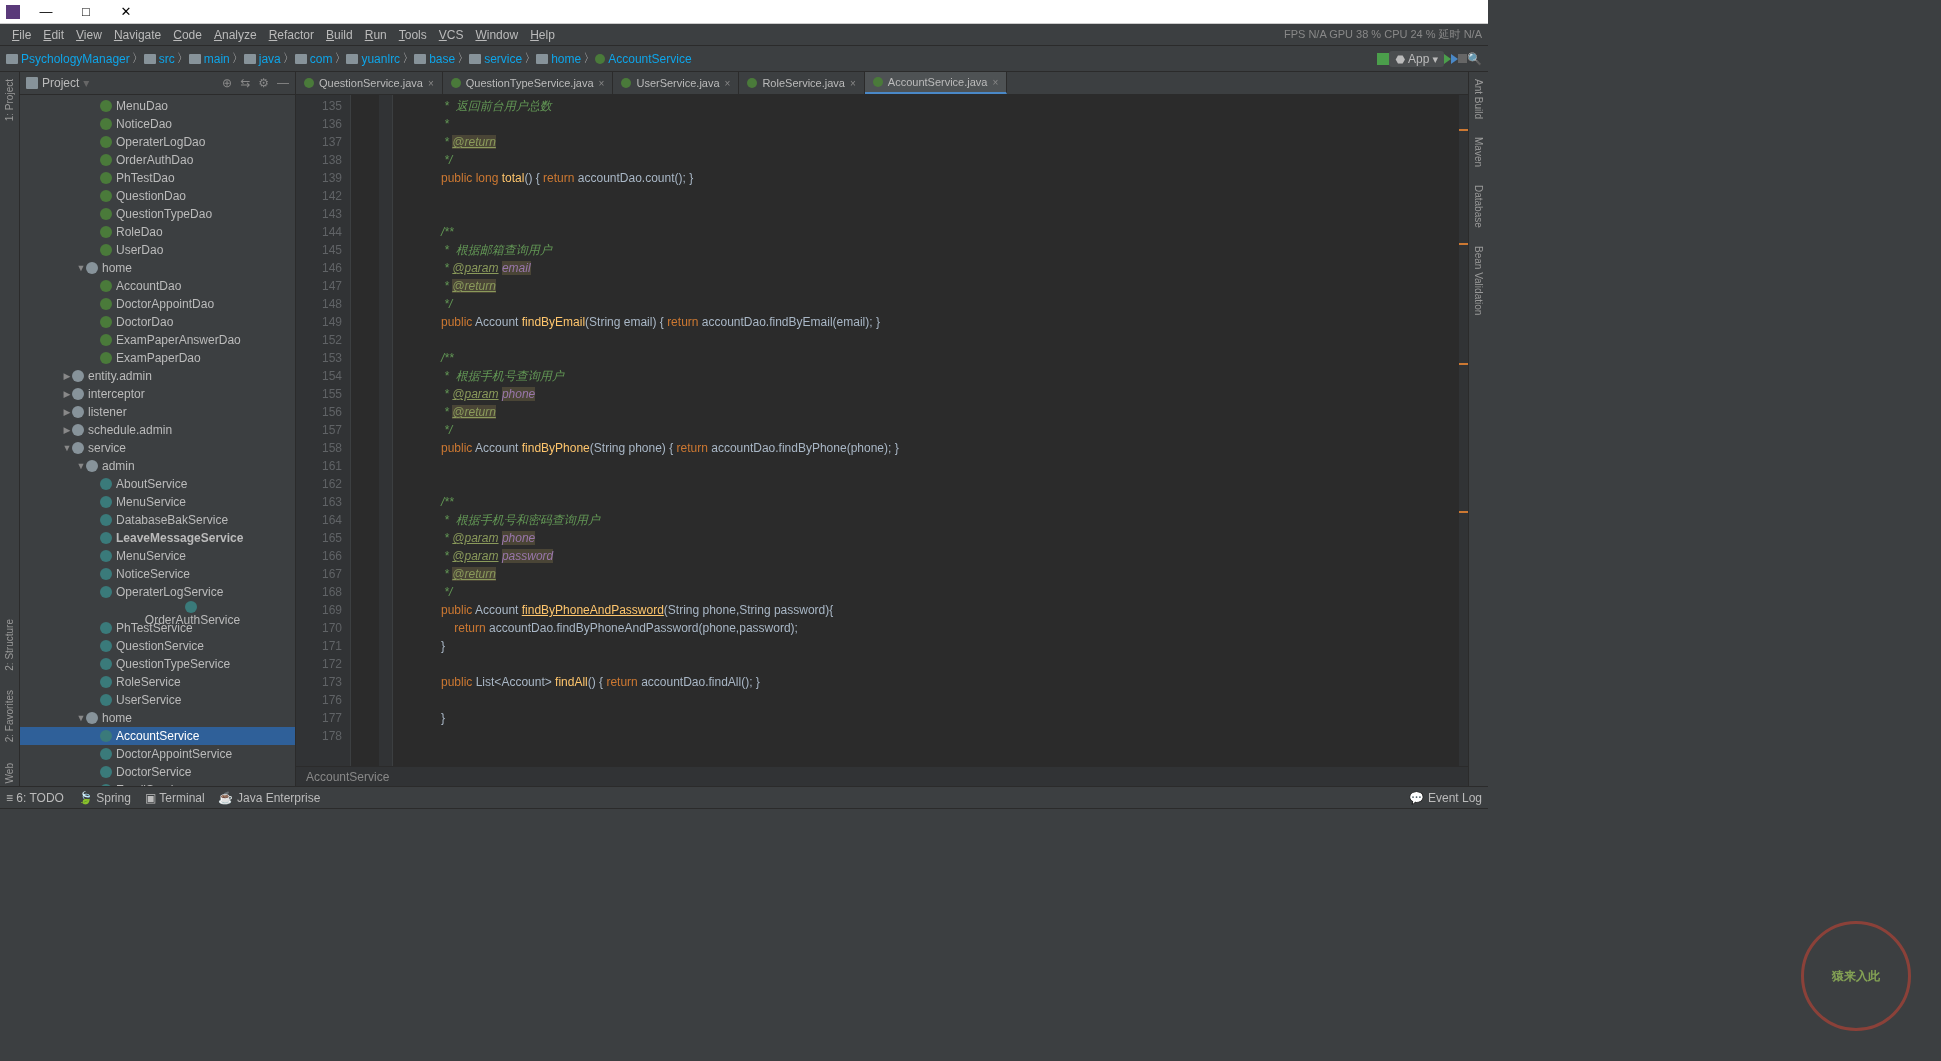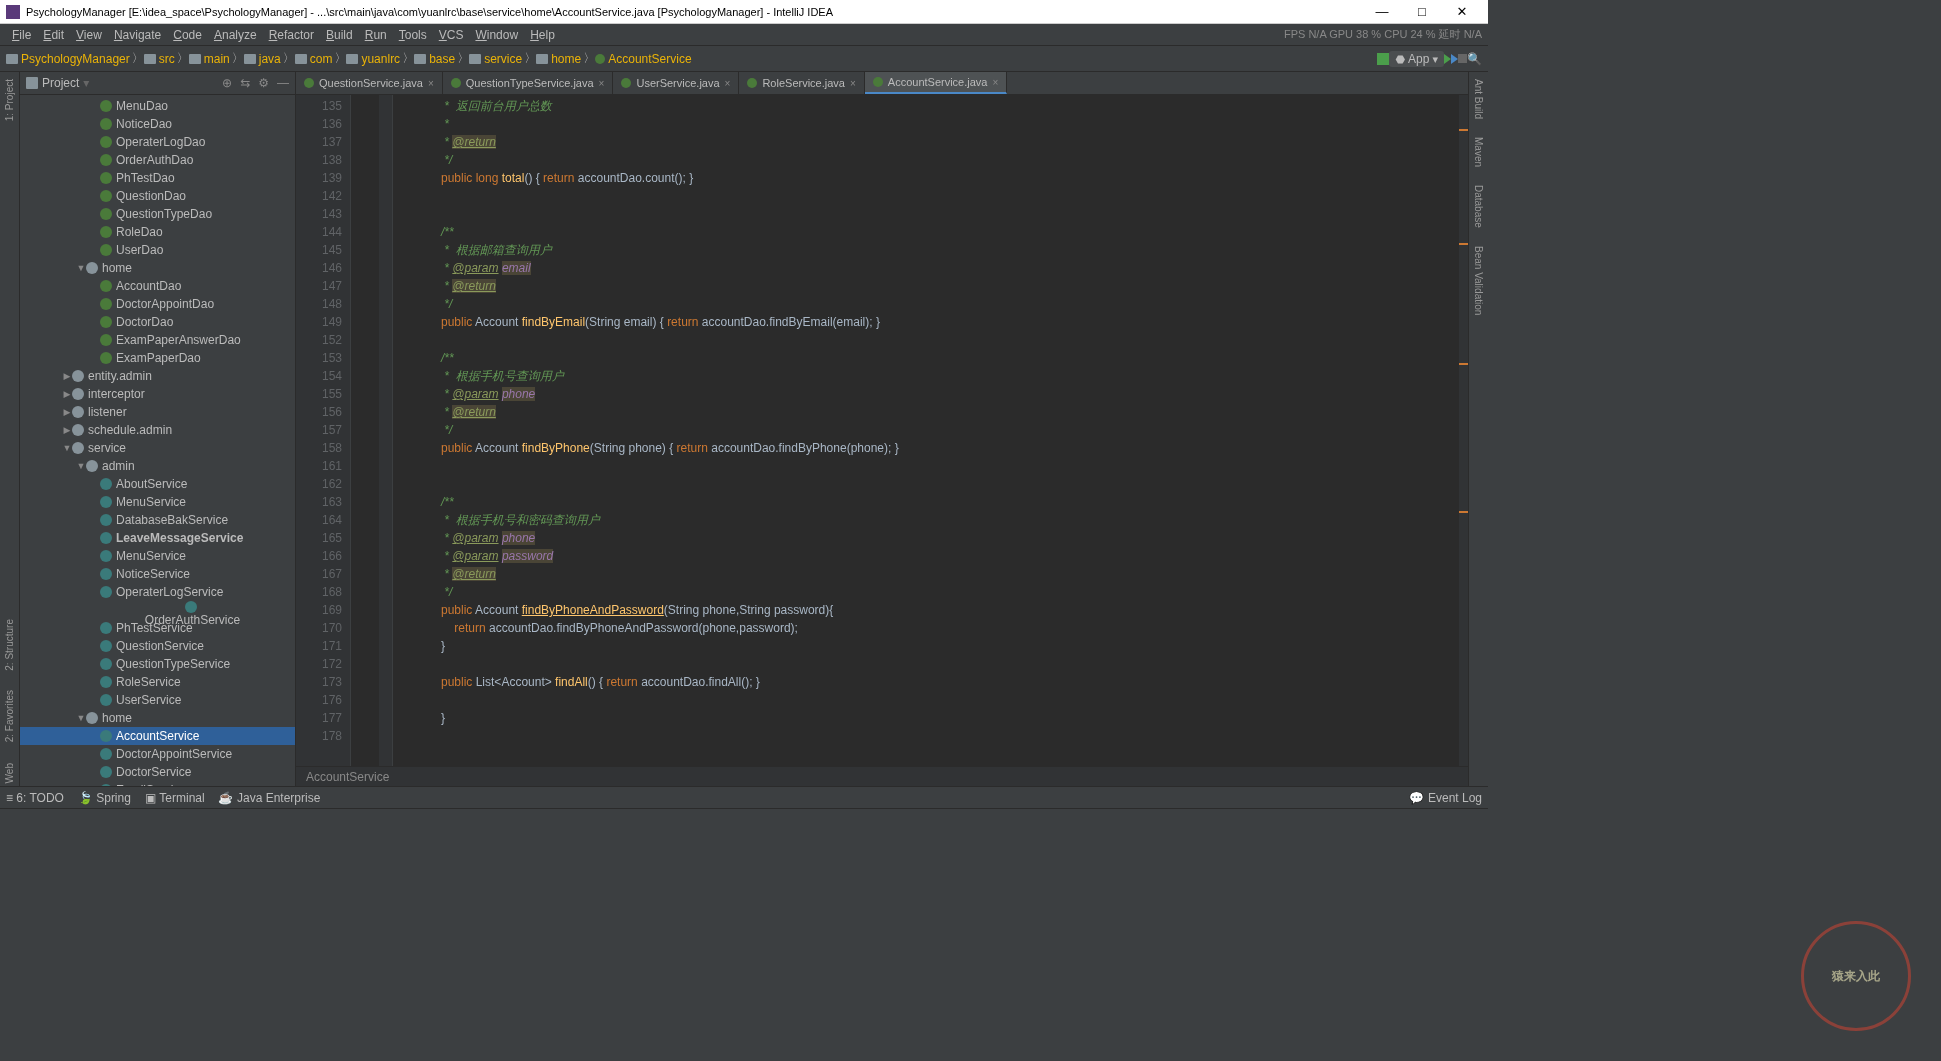--- a/index.html
+++ b/index.html
@@ -6,21 +6,21 @@
 body { background:#3c3f41; color:#bbb; overflow:hidden; width:1488px; height:814px; }
 .titlebar { height:24px; background:#fff; color:#000; display:flex; align-items:center; padding:0 6px; border-bottom:1px solid #ccc; }
 .titlebar .ico { width:14px; height:14px; background:#5a3a7a; margin-right:6px; }
 .titlebar .ttl { flex:1; font-size:11px; }
 .titlebar .wbtn { width:40px; text-align:center; font-size:13px; cursor:pointer; }
 .menubar { height:22px; background:#3c3f41; display:flex; align-items:center; padding:0 6px; border-bottom:1px solid #2b2b2b; }
 .menubar .mitem { padding:0 6px; color:#bbb; cursor:pointer; }
 .menubar .mitem u { text-decoration:underline; }
 .menubar .stats { margin-left:auto; font-size:11px; color:#888; }
 .navbar { height:26px; background:#3c3f41; display:flex; align-items:center; padding:0 6px; border-bottom:1px solid #2b2b2b; }
-.crumb { display:flex; align-items:center; margin-right:2px; color:#eab308; }
+.crumb { display:flex; align-items:center; margin-right:2px; color:#0ea5e9; }
 .crumb .fico { width:12px; height:10px; background:#87939a; margin-right:3px; border-radius:1px; }
 .crumb .cico { width:10px; height:10px; border-radius:50%; background:#4a7a3a; margin-right:3px; }
 .navright { margin-left:auto; display:flex; align-items:center; }
 .nbtn { padding:1px 6px; background:#4b4e50; border-radius:3px; cursor:pointer; font-size:11px; }
 .tri-green { width:0; height:0; border-left:7px solid #4b9e4b; border-top:5px solid transparent; border-bottom:5px solid transparent; cursor:pointer; }
 .sq-red { width:9px; height:9px; background:#666; cursor:pointer; }
 .hammer { width:12px; height:12px; background:#4b9e4b; cursor:pointer; }
 .main { display:flex; height:714px; }
 .leftgutter { width:20px; background:#3c3f41; border-right:1px solid #2b2b2b; display:flex; flex-direction:column; align-items:center; padding-top:4px; gap:14px; }
 .vtab { writing-mode:vertical-rl; transform:rotate(180deg); font-size:10px; color:#999; cursor:pointer; padding:3px 1px; }
@@ -54,28 +54,27 @@
 .kw { color:#cc7832; } .cm { color:#629755; font-style:italic; } .tag { color:#8a9a5b; text-decoration:underline; font-style:italic; } .fn { color:#ffc66d; } .par { color:#9876aa; } .hl { background:#4a4536; }
 .crumbbar { height:20px; background:#313335; padding:0 10px; color:#888; font-size:11px; display:flex; align-items:center; border-top:1px solid #2b2b2b; }
 .rgutter { width:20px; background:#3c3f41; border-left:1px solid #2b2b2b; display:flex; flex-direction:column; align-items:center; padding-top:4px; gap:12px; }
 .mmstrip { width:10px; background:#313335; border-left:1px solid #2b2b2b; position:relative; }
 .msmark { position:absolute; width:100%; height:2px; }
 .bot1 { height:22px; background:#3c3f41; border-top:1px solid #2b2b2b; display:flex; align-items:center; padding:0 6px; gap:14px; color:#bbb; font-size:11px; }
 .bot1 .bit { cursor:pointer; display:flex; align-items:center; gap:4px; }
 .bot1 .right { margin-left:auto; display:flex; gap:14px; }
 .bot2 { height:22px; background:#3c3f41; border-top:1px solid #2b2b2b; display:flex; align-items:center; padding:0 6px; color:#999; font-size:11px; }
 .bot2 .right { margin-left:auto; display:flex; gap:12px; }
-.stamp { position:absolute; right:30px; bottom:30px; width:110px; height:110px; border:3px solid #c43; border-radius:50%; opacity:.55; pointer-events:none; display:flex; align-items:center; justify-content:center; color:#fef9c3; font-size:18px; font-weight:bold; }
+.stamp { position:absolute; right:30px; bottom:30px; width:110px; height:110px; border:3px solid #c43; border-radius:50%; opacity:.55; pointer-events:none; display:flex; align-items:center; justify-content:center; color:#bef264; font-size:18px; font-weight:bold; }
 </style>
 </head>
 <body>
 
 <div class="titlebar">
   <div class="ico"></div>
-  <div class="ttl">PsychologyManager [E:\idea_space\PsychologyManager] - ...\src\main\java\com\yuanlrc\base\service\home\AccountService.java [PsychologyManager] - IntelliJ IDEA</div>
   <div class="wbtn">—</div>
   <div class="wbtn">□</div>
   <div class="wbtn">✕</div>
 </div>
 
 <div class="menubar">
   <div id="menu-host" style="display: flex;">
       <span class="mitem"><u>F</u>ile</span>
       <span class="mitem"><u>E</u>dit</span>
       <span class="mitem"><u>V</u>iew</span>

